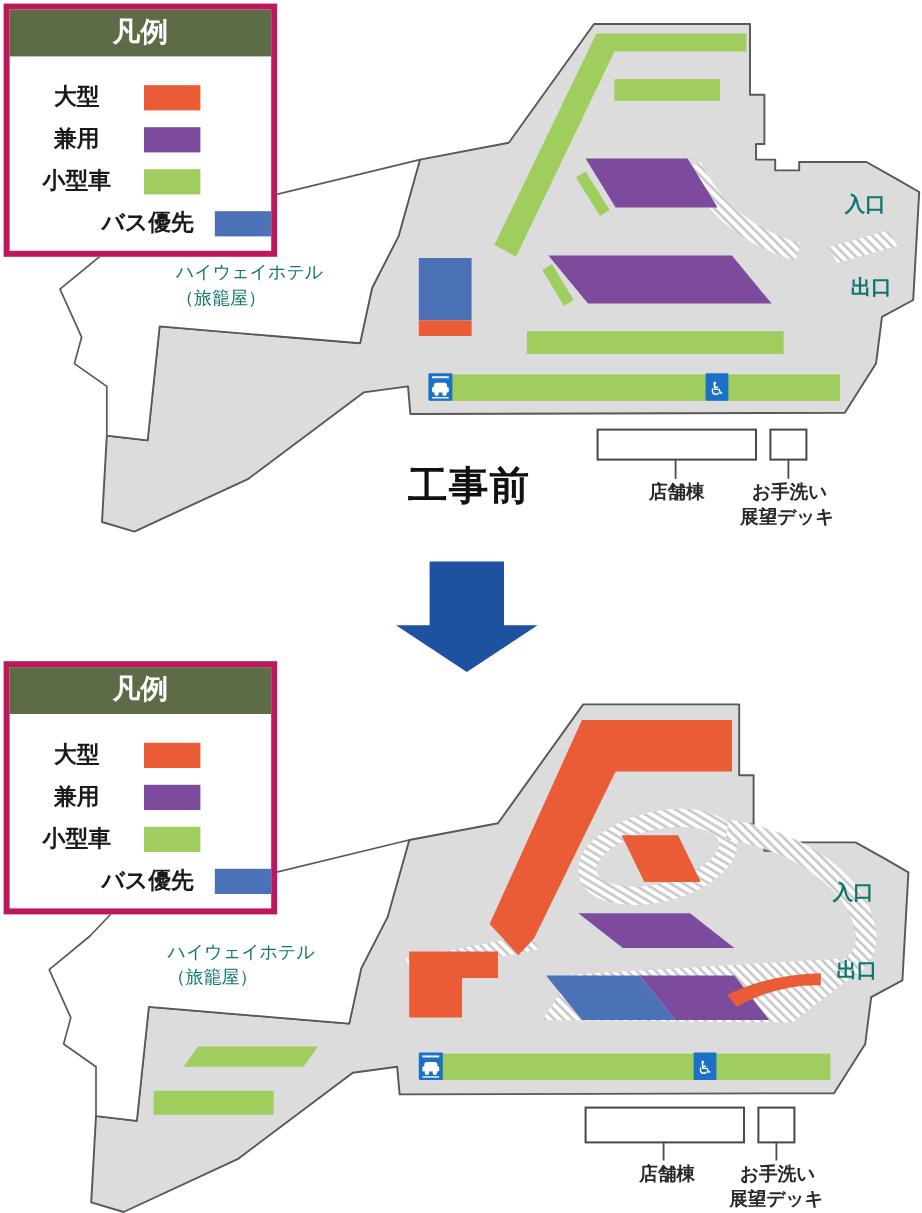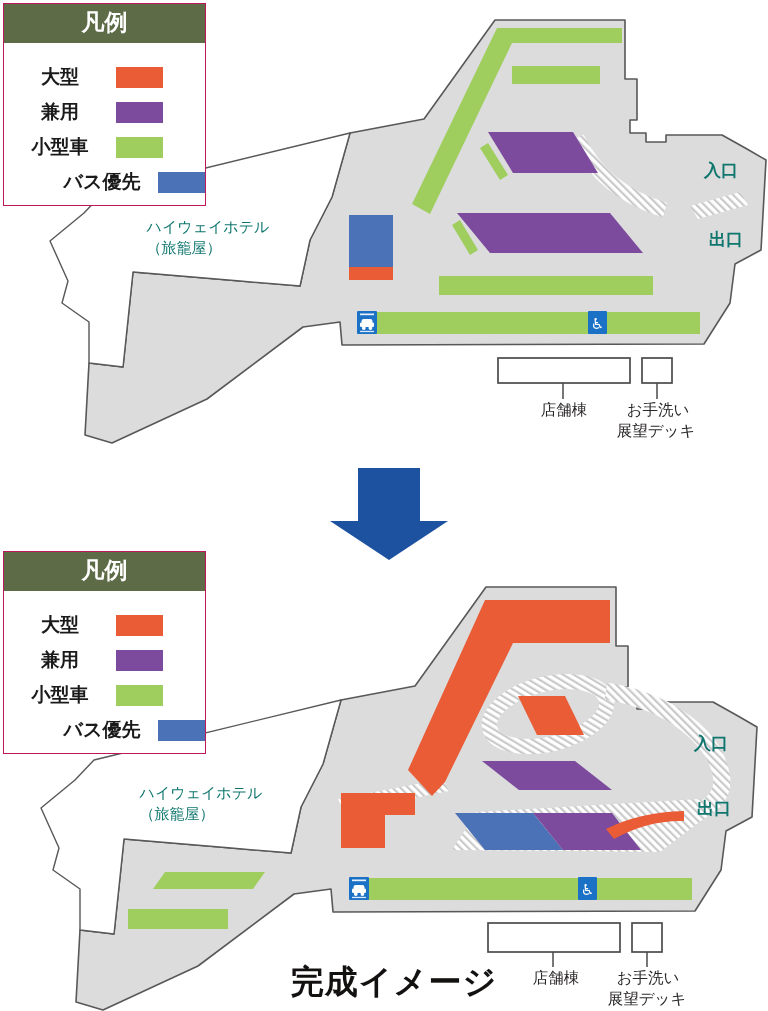--- a/index.html
+++ b/index.html
@@ -1,34 +1,34 @@
 <!DOCTYPE html>
 <html><head>
 <meta charset="utf-8">
 <style>
   html,body{margin:0;padding:0;background:#ffffff;}
   .page{position:relative;width:768px;height:1011px;background:#ffffff;overflow:hidden;
         font-family:"DejaVu Sans","Liberation Sans",sans-serif;color:#1f1c1c;}
   .layer{position:absolute;left:0;top:0;width:768px;height:1011px;}
   
-  .legend{position:absolute;left:3px;width:203px;background:#ffffff;
-          border:1px solid #be185d;box-sizing:border-box;z-index:5;}
+  .legend{position:absolute;left:3px;width:228px;background:#ffffff;
+          border:5px solid #be185d;box-sizing:border-box;z-index:5;}
   .legend-header{background:#5d6b47;color:#ffffff;text-align:center;
                  font-size:23px;font-weight:bold;padding:3px 0 5px 0;}
   .legend-body{padding:23px 0 10px 0;}
   .legend-row{display:flex;align-items:center;height:22px;margin:0 0 13px 0;}
   .legend-row:last-child{margin-bottom:2px;justify-content:flex-end;}
   .legend-label{width:112px;text-align:center;font-size:19px;font-weight:bold;color:#1a1a1a;}
   .legend-swatch{width:47px;height:21px;display:inline-block;}
   
   .t{position:absolute;transform:translateX(-50%);white-space:nowrap;}
   .map-title{font-size:33px;font-weight:bold;color:#131010;letter-spacing:1px;}
   .gate{font-size:17px;font-weight:bold;color:#0f766e;}
   .hotel{font-size:15px;color:#0f766e;text-align:left;line-height:21px;}
-  .bldg{font-size:15.5px;color:#2a2727;font-weight:400;}
+  .bldg{font-size:15.5px;color:#2a2727;font-weight:700;}
 </style>
 </head>
 <body>
 
 <div class="page">
 
   <svg class="layer" viewBox="0 0 768 1011">
     <defs>
       <pattern id="hatch" width="5.5" height="5.5" patternUnits="userSpaceOnUse" patternTransform="rotate(-45)">
         <rect width="5.5" height="5.5" fill="#ffffff"></rect>
@@ -155,28 +155,28 @@
       </div>
     </div>
   </div>
 
   <div class="t gate" style="left:721px;top:159px;">入口</div>
   <div class="t gate" style="left:726px;top:228px;">出口</div>
   <div class="t hotel" style="left:208px;top:217px;">
     <div>ハイウェイホテル</div>
     <div>（旅籠屋）</div>
   </div>
+  <div class="t map-title" style="left:391px;top:383px;">工事前</div>
   <div class="t bldg" style="left:564px;top:400px;">店舗棟</div>
   <div class="t bldg" style="left:658px;top:400px;">お手洗い</div>
   <div class="t bldg" style="left:656px;top:421px;">展望デッキ</div>
 
   <div class="t gate" style="left:711px;top:732px;">入口</div>
   <div class="t gate" style="left:714px;top:797px;">出口</div>
   <div class="t hotel" style="left:201px;top:783px;">
     <div>ハイウェイホテル</div>
     <div>（旅籠屋）</div>
   </div>
-  <div class="t map-title" style="left:394px;top:960px;">完成イメージ</div>
   <div class="t bldg" style="left:556px;top:968px;">店舗棟</div>
   <div class="t bldg" style="left:648px;top:968px;">お手洗い</div>
   <div class="t bldg" style="left:647px;top:989px;">展望デッキ</div>
 
 </div>
 
 </body></html>

